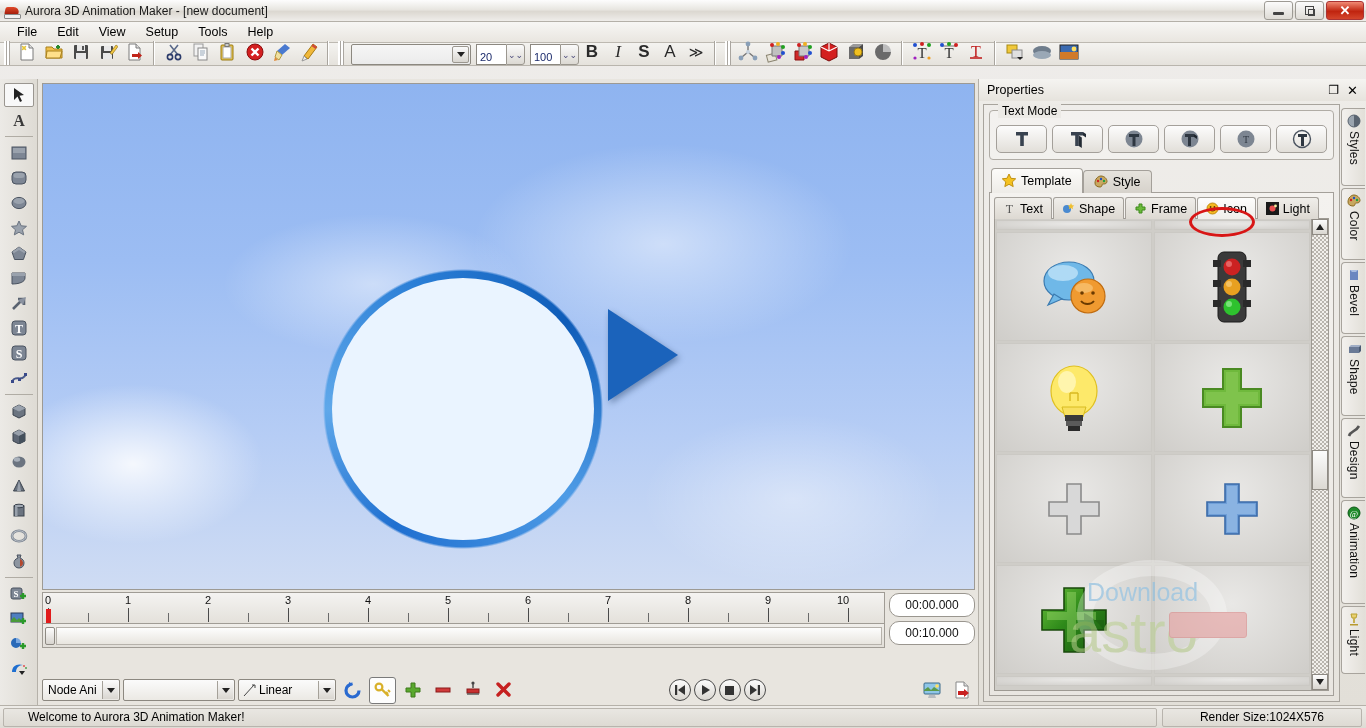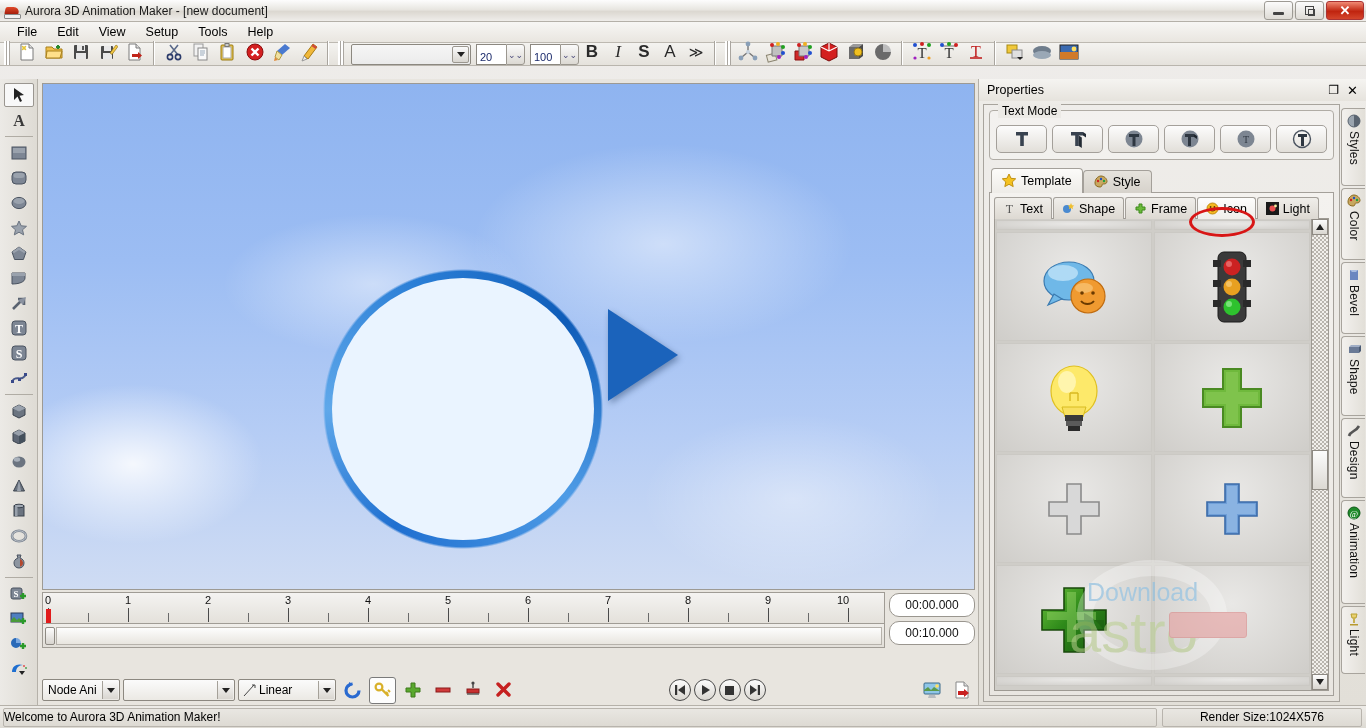--- a/index.html
+++ b/index.html
@@ -172,21 +172,21 @@
   .vtabs{width:26px;display:flex;flex-direction:column;align-items:center;padding-top:4px;gap:2px;}
   .vtab{width:24px;flex:0 0 auto;border:1px solid #a8a49d;border-right:0;border-radius:4px 0 0 4px;
     background:linear-gradient(90deg,#f3f1ee,#e2dfd8);display:flex;flex-direction:column;
     align-items:center;padding:5px 0 7px;gap:3px;}
   .vtab .vtxt{writing-mode:vertical-rl;font-size:12px;color:#111;letter-spacing:.2px;}
 
   
   .status{position:absolute;left:0;right:0;bottom:0;height:23px;display:flex;align-items:center;
     background:linear-gradient(#eeece8,#dedbd4);border-top:1px solid #b5b1a9;}
   .statcell{height:19px;margin:2px 2px 2px 3px;border:1px solid #b8b4ad;border-radius:2px;
-    background:linear-gradient(#e9e7e2,#dddad3);display:flex;align-items:center;padding:0 0;font-size:12px;}
+    background:linear-gradient(#e9e7e2,#dddad3);display:flex;align-items:center;padding:0 24px;font-size:12px;}
   .statcell.grow{flex:1;}
   .statcell.right{width:200px;justify-content:center;}
 
   
   .redring{position:absolute;border:3px solid #d81616;border-radius:50%;pointer-events:none;}
 
   
   .watermark{position:absolute;right:22px;bottom:14px;width:230px;height:120px;pointer-events:none;opacity:.55;}
   .wm-d{position:absolute;left:28px;top:22px;font-size:25px;color:#7fbce6;font-family:"Liberation Sans",sans-serif;}
   .wm-a{position:absolute;left:10px;top:42px;font-size:58px;color:#b9cf8e;font-family:"Liberation Sans",sans-serif;}

